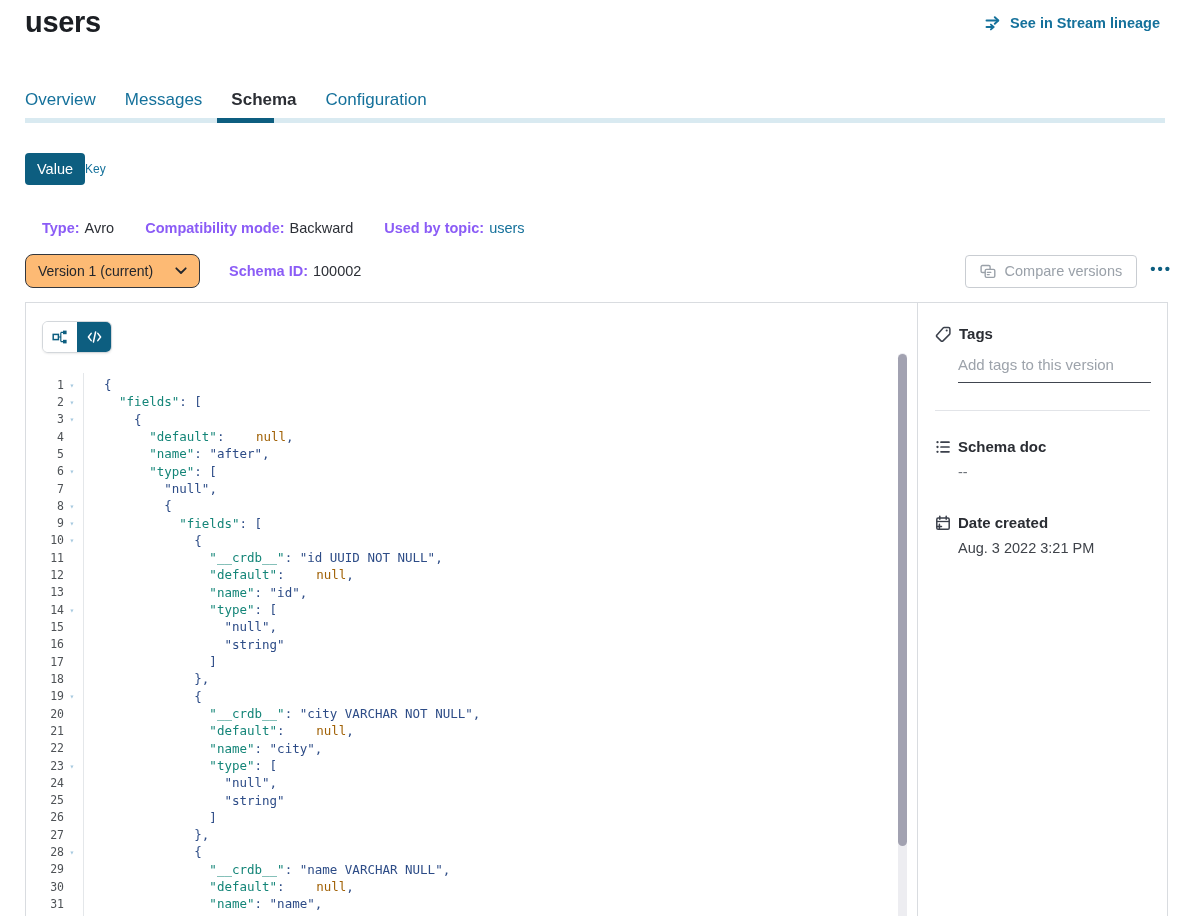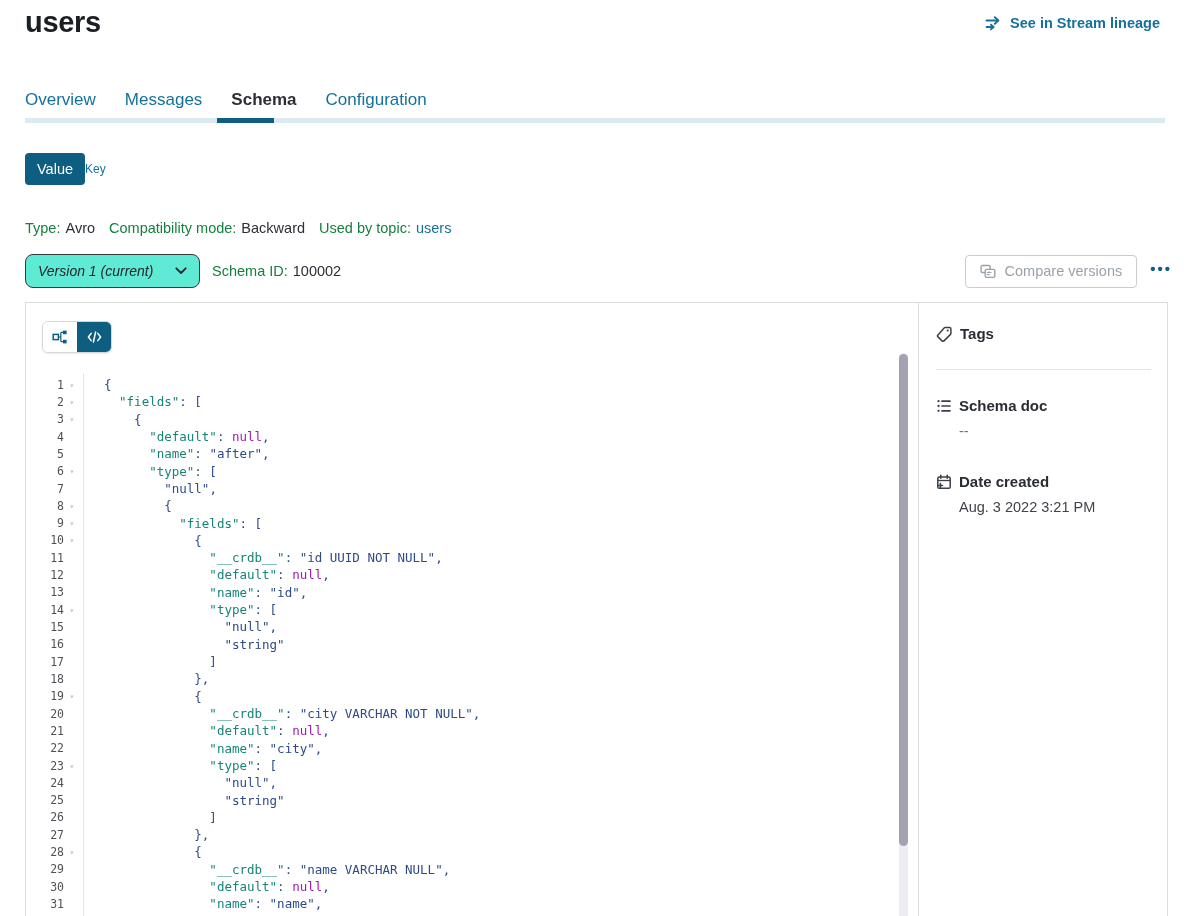--- a/index.html
+++ b/index.html
@@ -22,29 +22,29 @@
   
   .vk-row { left:25px; top:152px; display:flex; align-items:center; height:34px; }
   .value-btn { background:#0d5e80; color:#fff; height:32px; padding:0 12px; border:none;
     border-radius:4px; font-size:14.5px; display:flex; align-items:center; cursor:pointer;
     font-family:"Liberation Sans", sans-serif; }
   .key-btn { color:#15719b; font-size:12px; cursor:pointer; }
 
   
   .meta-row { left:25px; top:220px; display:flex; gap:14px; font-size:14.5px; align-items:baseline; }
   .meta-pair { display:flex; gap:5px; }
-  .meta-label { font-weight:400; color:#15803d; }
+  .meta-label { font-weight:700; color:#8b5cf6;margin-left:17px; }
   .meta-value { color:#2c2f36; }
   .meta-link { color:#15719b; cursor:pointer; }
 
   
   .controls-row { left:25px; top:254px; right:17px; height:34px; display:flex; align-items:center; }
   .version-select { width:175px; height:34px; border:1.2px solid #33373e; border-radius:8px;
-    background:#5eead4; display:flex; align-items:center; justify-content:space-between;
-    padding:0 12px; font-size:14px; color:#23262c; cursor:pointer;font-style:italic; }
+    background:#fdba74; display:flex; align-items:center; justify-content:space-between;
+    padding:0 12px; font-size:14px; color:#23262c; cursor:pointer; }
   .schema-id { margin-left:12px; display:flex; gap:5px; font-size:14.5px; }
   .flex-spacer { flex:1; }
   .btn { height:33px; border-radius:4px; background:#fff; display:flex; align-items:center;
     gap:9px; padding:0 14px; font-size:14.5px; cursor:pointer; font-family:"Liberation Sans", sans-serif; }
   .compare-btn { border:1px solid #c9cdd2; color:#9aa1a9; }
   .evolve-btn { margin-left:18px; border:1px solid #0d5e80; color:#0d5e80; font-weight:700; }
   .more-btn { margin-left:13px; color:#0d5e80; font-size:15px; font-weight:800;
     letter-spacing:2px; cursor:pointer; padding-bottom:6px; }
 
   
@@ -62,21 +62,21 @@
   .gutter { width:58px; border-right:1px solid #e4e7ea; padding:3px 0 0 10px;
     font-family:"DejaVu Sans Mono", monospace; flex-shrink:0; }
   .gut { height:17.32px; display:flex; align-items:center; }
   .ln { width:28px; text-align:right; font-size:11.5px; color:#4e5256; }
   .fold { width:16px; text-align:center; font-size:8px; color:#a6c9df; padding-top:1px; cursor:pointer; }
   .code-col { padding:3px 0 0 20px; font-family:"DejaVu Sans Mono", monospace;
     font-size:12.5px; line-height:17.32px; white-space:pre; color:#2d4c87; }
   .cl { height:17.32px; }
   .tok-k { color:#148578; }
   .tok-s { color:#2d4c87; }
-  .tok-n { color:#a21caf; }
+  .tok-n { color:#a16207;margin-left:24px; }
   .tok-p { color:#2d4c87; }
 
   .sb-track { position:absolute; top:50px; right:10px; bottom:0; width:9px;
     background:#ededf1; border-radius:6px; }
   .sb-thumb { position:absolute; top:1px; left:0; width:9px; height:492px;
     background:#a2a2b1; border-radius:6px; cursor:pointer; }
 
   
   .sidebar { flex:1; border-left:1px solid #d9dce0; padding:22px 16px 0 17px; }
   .side-head { display:flex; align-items:center; gap:7px; font-size:15px; font-weight:700; color:#2a2d33; }
@@ -331,20 +331,21 @@
   <aside class="sidebar">
     <div class="side-head">
       <span style="display:flex;">
         <svg width="17" height="16" viewBox="0 0 17 16">
           <path d="M9.1 1.6h4.4c.8 0 1.4.6 1.4 1.4v4.4c0 .4-.15.75-.4 1l-6.5 6.5c-.55.55-1.45.55-2 0L2 10.9c-.55-.55-.55-1.45 0-2l6.1-6.9c.25-.25.6-.4 1-.4z" fill="none" stroke="#3b404b" stroke-width="1.5"></path>
           <circle cx="11.7" cy="4.5" r="1.05" fill="#3b404b"></circle>
         </svg>
       </span>
       <span>Tags</span>
     </div>
+    <input class="tags-input" type="text" placeholder="Add tags to this version" style="">
     <div class="side-divider"></div>
 
     <div class="side-head sec-schema-doc">
       <span style="display:flex;">
         <svg width="16" height="16" viewBox="0 0 16 16">
           <path d="M6 3.2h8M6 8h8M6 12.8h8" stroke="#3b404b" stroke-width="1.7" stroke-linecap="round"></path>
           <circle cx="2.5" cy="3.2" r="1.15" fill="#3b404b"></circle>
           <circle cx="2.5" cy="8" r="1.15" fill="#3b404b"></circle>
           <circle cx="2.5" cy="12.8" r="1.15" fill="#3b404b"></circle>
         </svg>

